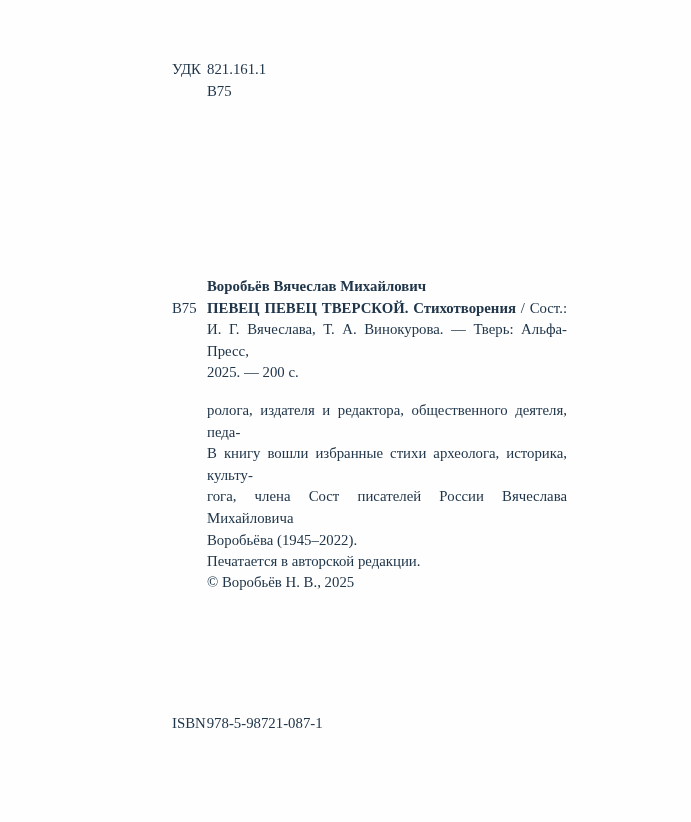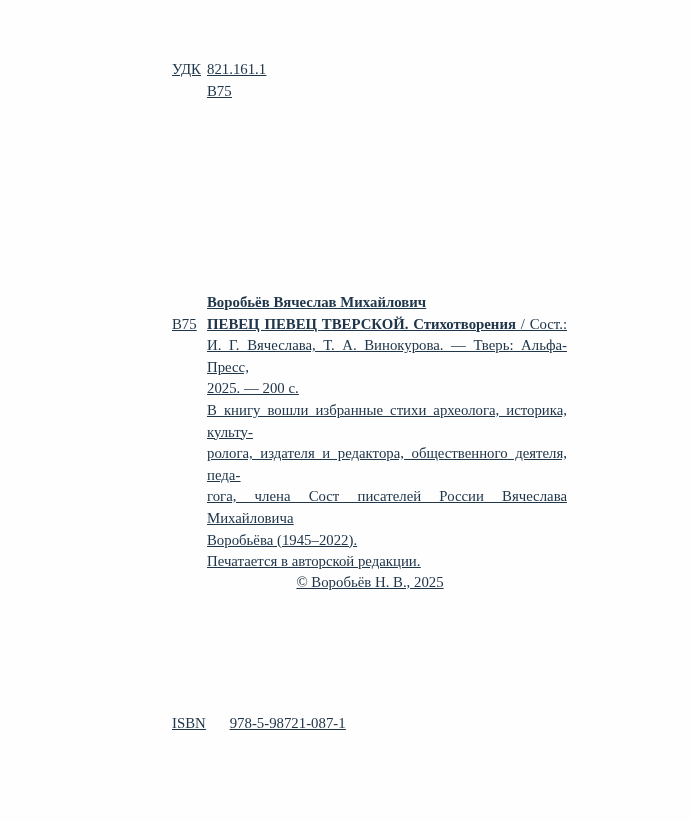--- a/index.html
+++ b/index.html
@@ -1,43 +1,43 @@
 <!DOCTYPE html>
 <html><head>
 <meta charset="utf-8">
 <style>
-  * { margin: 0; padding: 0; box-sizing: border-box; text-decoration: underline; }
+  * { margin: 0; padding: 0; box-sizing: border-box; }
   html, body { width: 691px; height: 822px; background: #ffffff; overflow: hidden; }
   .page {
     position: relative;
     width: 691px;
     height: 822px;
     background: #fefefe;
     color: #20364a;
     font-family: "Liberation Serif", "DejaVu Serif", serif;
     font-size: 14.8px;
   }
   .bold { font-weight: bold; }
   .line { line-height: 21.6px; }
   .j { text-align: justify; text-align-last: justify; }
   .rel { position: relative; }
 
   .udc-block { position: absolute; left: 172px; top: 58px; }
   .crow { display: flex; line-height: 22px; }
   .clabel { width: 35px; flex: 0 0 35px; }
 
-  .biblio { position: absolute; left: 207px; top: 276px; width: 360px; margin-top: 16px; }
+  .biblio { position: absolute; left: 207px; top: 276px; width: 360px; }
   .margin-code { position: absolute; left: -35px; font-weight: normal; }
 
   .annotation { position: absolute; left: 207px; top: 400px; width: 360px; }
 
-  .copyright { position: absolute; left: 190px; top: 574px; width: 360px; text-align: center; }
+  .copyright { position: absolute; left: 207px; top: 574px; width: 360px; text-align: left; }
 
   .isbn { position: absolute; left: 172px; top: 715px; }
-  .isbn-num { margin-left: 24px; }
+  .isbn-num { margin-left: 1px; }
 </style>
 </head>
 <body>
 
 <div class="page">
 
   <div class="udc-block">
     <div class="crow">
       <span class="clabel">УДК</span>
       <span class="cvalue">821.161.1</span>
@@ -51,22 +51,22 @@
   <div class="biblio">
     <div class="line bold">Воробьёв Вячеслав Михайлович</div>
     <div class="line j rel">
       <span class="margin-code">В75</span><span class="bold">ПЕВЕЦ ПЕВЕЦ ТВЕРСКОЙ. Стихотворения</span> <span>/ Сост.:</span>
     </div>
     <div class="line j">И. Г. Вячеслава, Т. А. Винокурова. — Тверь: Альфа-Пресс,</div>
     <div class="line">2025. — 200 с.</div>
   </div>
 
   <div class="annotation">
+    <div class="line j">ролога, издателя и редактора, общественного деятеля, педа-</div>
     <div class="line j">В книгу вошли избранные стихи археолога, историка, культу-</div>
-    <div class="line j">ролога, издателя и редактора, общественного деятеля, педа-</div>
     <div class="line j">гога, члена Сост писателей России Вячеслава Михайловича</div>
     <div class="line">Воробьёва (1945–2022).</div>
     <div class="line">Печатается в авторской редакции.</div>
   </div>
 
   <div class="copyright">© Воробьёв Н. В., 2025</div>
 
   <div class="isbn">
     <span>ISBN</span><span class="isbn-num">978-5-98721-087-1</span>
   </div>

